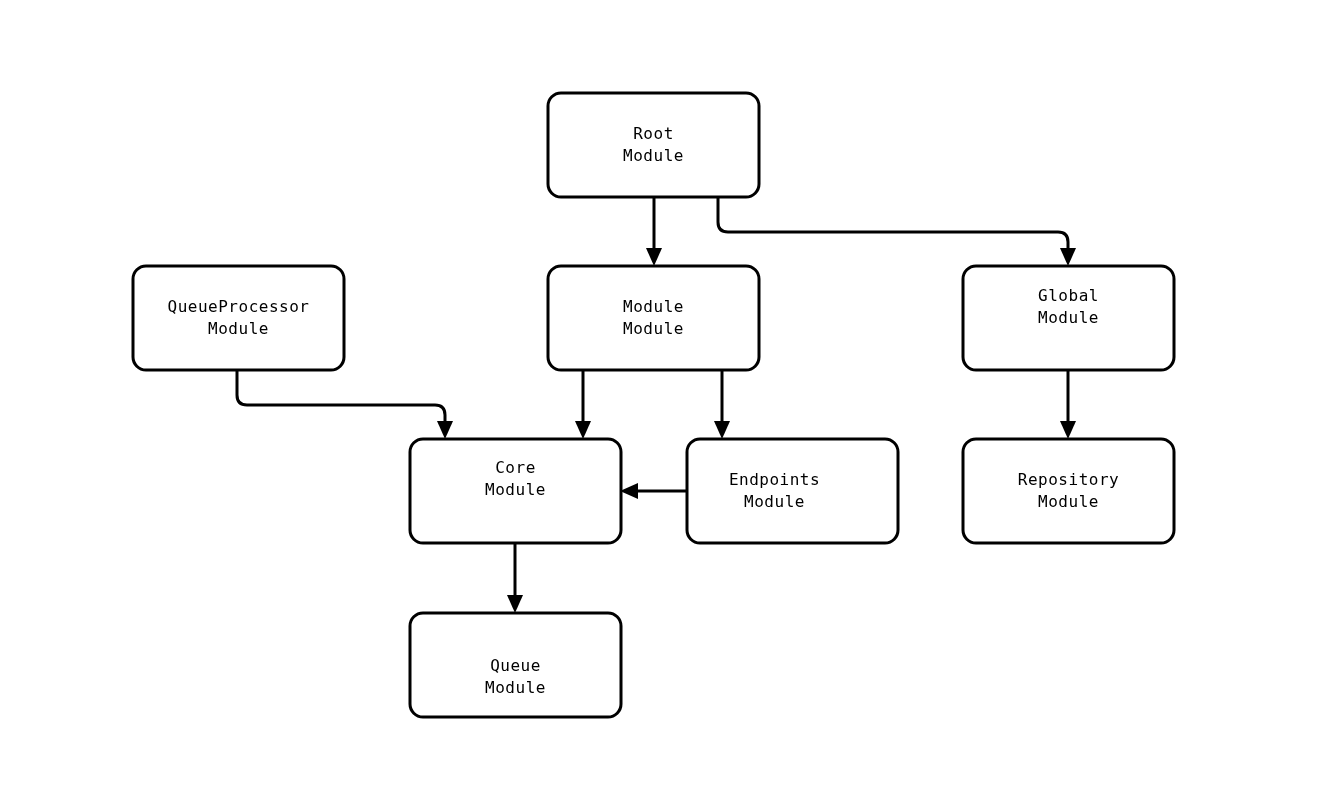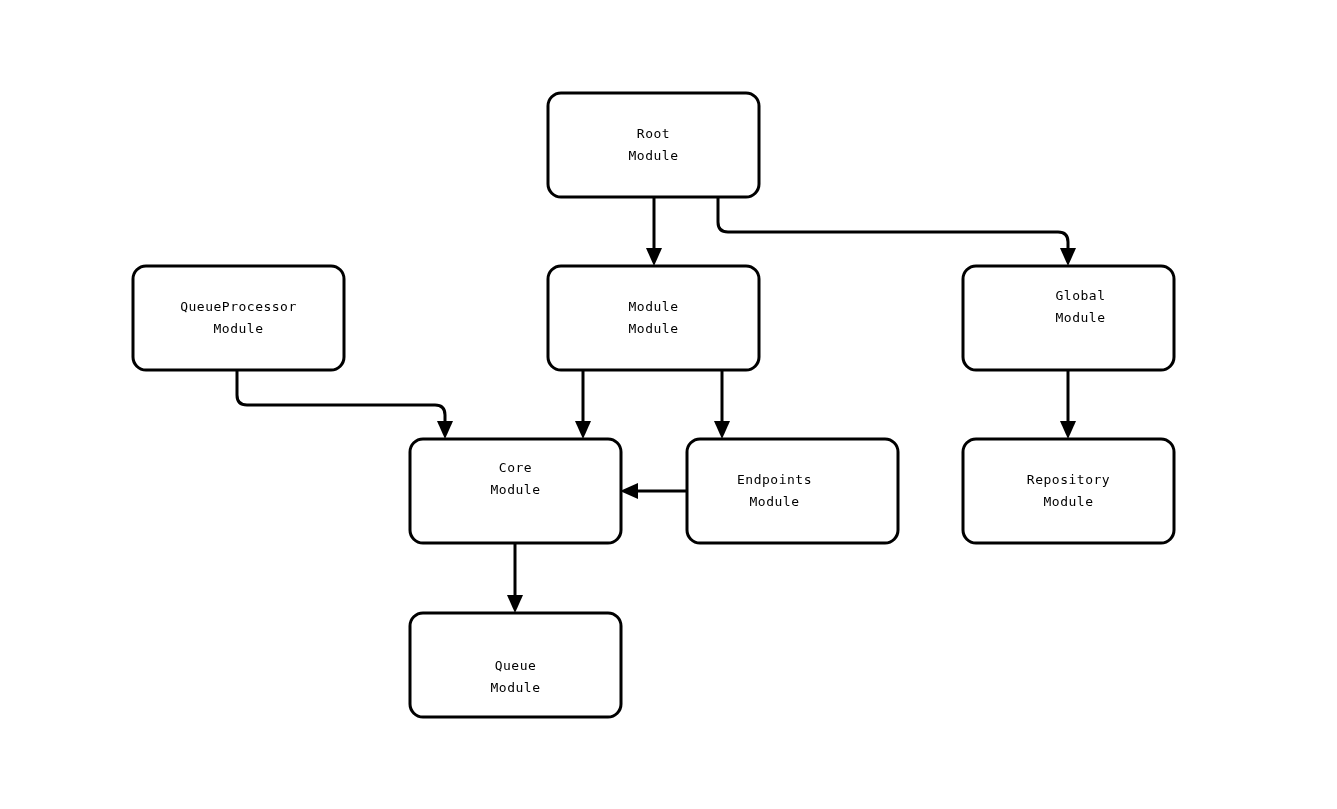--- a/index.html
+++ b/index.html
@@ -32,21 +32,21 @@
     stroke-width: 3;
   }
   .node-label {
     position: absolute;
     display: flex;
     flex-direction: column;
     align-items: center;
     justify-content: center;
     text-align: center;
     font-family: "DejaVu Sans Mono", "Liberation Mono", monospace;
-    font-size: 13px;
+    font-size: 16px;
     line-height: 22px;
     color: #000000;
     letter-spacing: 0.5px;
     white-space: pre;
     pointer-events: none;
   }
   .node-label .line1,
   .node-label .line2 {
     display: block;
   }
@@ -111,20 +111,20 @@
         <rect class="node-rect" x="687" y="439" width="211" height="104" rx="13" ry="13"></rect>
         <rect class="node-rect" x="963" y="439" width="211" height="104" rx="13" ry="13"></rect>
         <rect class="node-rect" x="410" y="613" width="211" height="104" rx="13" ry="13"></rect>
       </g>
   </svg>
 
   <div id="labels-layer">
       <div class="node-label" style="left: 548px; top: 93px; width: 211px; height: 104px;"><span class="line1">Root</span><span class="line2">Module</span></div>
       <div class="node-label" style="left: 133px; top: 266px; width: 211px; height: 104px; border-radius: 32px;"><span class="line1">QueueProcessor</span><span class="line2">Module</span></div>
       <div class="node-label" style="left: 548px; top: 266px; width: 211px; height: 104px;"><span class="line1">Module</span><span class="line2">Module</span></div>
-      <div class="node-label" style="left: 963px; top: 266px; width: 211px; height: 82px; margin-left: 12px;"><span class="line1">Global</span><span class="line2">Module</span></div>
+      <div class="node-label" style="left: 963px; top: 266px; width: 211px; height: 82px;"><span class="line1">Global</span><span class="line2">Module</span></div>
       <div class="node-label" style="left: 410px; top: 439px; width: 211px; height: 80px;"><span class="line1">Core</span><span class="line2">Module</span></div>
       <div class="node-label" style="left: 687px; top: 439px; width: 175px; height: 104px;"><span class="line1">Endpoints</span><span class="line2">Module</span></div>
       <div class="node-label" style="left: 963px; top: 439px; width: 211px; height: 104px;"><span class="line1">Repository</span><span class="line2">Module</span></div>
       <div class="node-label" style="left: 410px; top: 613px; width: 211px; height: 128px;"><span class="line1">Queue</span><span class="line2">Module</span></div>
     </div>
 
 </div>
 
 </body></html>

